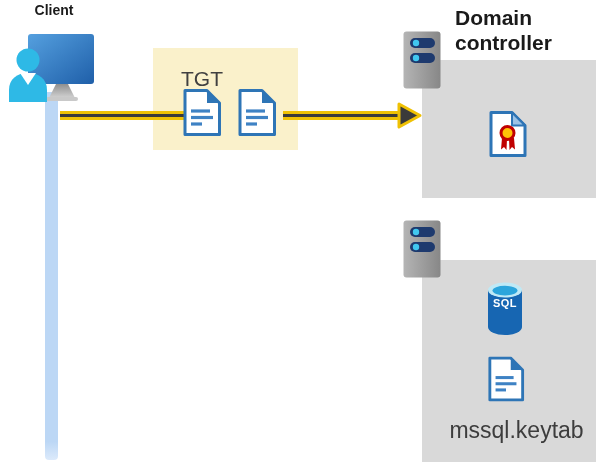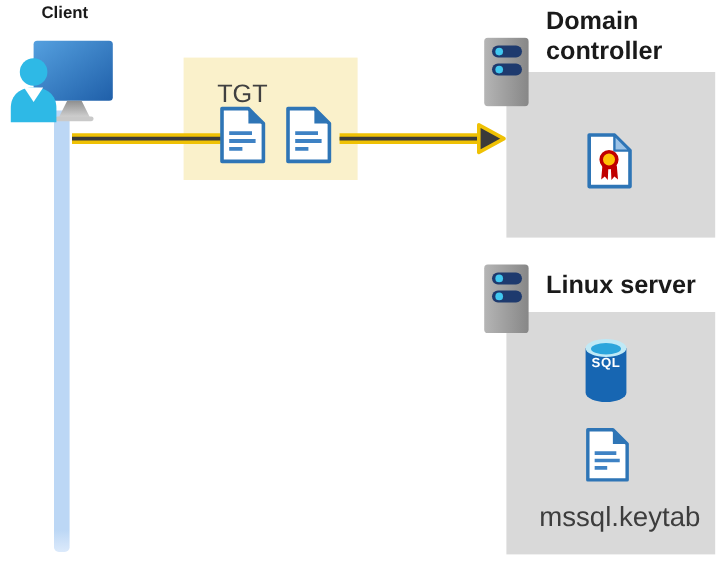--- a/index.html
+++ b/index.html
@@ -111,21 +111,20 @@
 
   <svg class="abs icon3" style="left:488px;top:110px;" width="40" height="48" viewBox="0 0 40 48">
     <path d="M3,2.5 H24 L37,15.5 V45.5 H3 Z" fill="#FFFFFF" stroke="#2E75B6" stroke-width="3" stroke-linejoin="round"></path>
     <path d="M24,2.5 V15.5 H37 Z" fill="#9DC3E6" stroke="#2E75B6" stroke-width="2" stroke-linejoin="round"></path>
     <path d="M14,28 L19,28.5 L18.5,40 L16,37 L13,39.5 Z" fill="#C00000"></path>
     <path d="M26,28 L21,28.5 L21.5,40 L24,37 L27,39.5 Z" fill="#C00000"></path>
     <circle cx="19.5" cy="23" r="6.5" fill="#FFC107" stroke="#C00000" stroke-width="3"></circle>
   </svg>
 
   <div class="abs zone" style="left:422px;top:260px;width:174px;height:202px;"></div>
-  <div class="abs title linux-title">Linux server</div>
 
   <svg class="abs icon3" style="left:403px;top:220px;" width="38" height="58" viewBox="0 0 38 58">
     <defs>
       <linearGradient id="gSrv2" x1="0" y1="0" x2="1" y2="0">
         <stop offset="0" stop-color="#B5B5B5"></stop>
           <stop offset="1" stop-color="#878787"></stop>
       </linearGradient>
     </defs>
     <rect x="0.5" y="0.5" width="37" height="57" rx="3" fill="url(#gSrv2)"></rect>
     <rect x="7" y="7" width="25" height="10" rx="5" fill="#1E3A6E"></rect>

